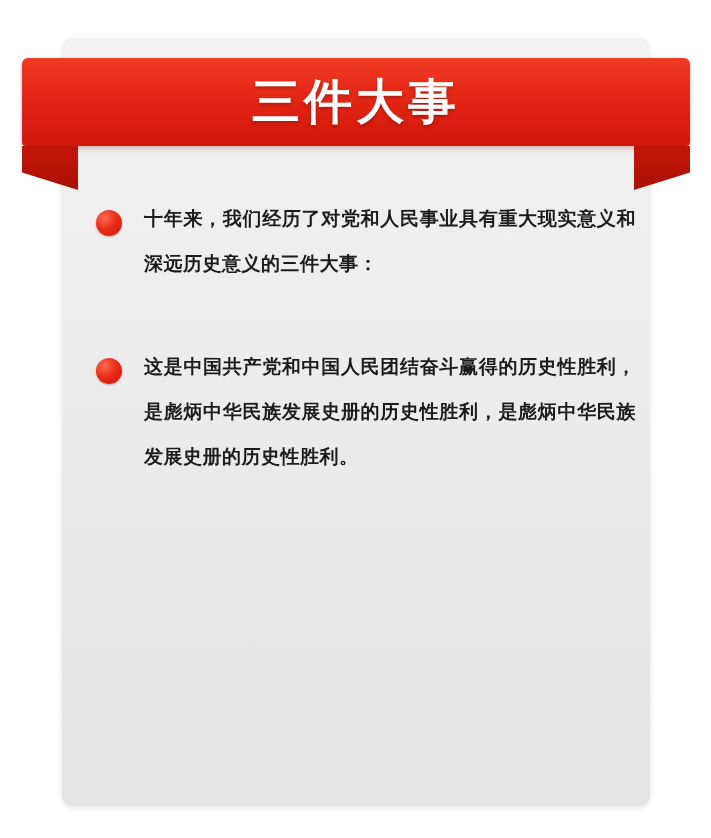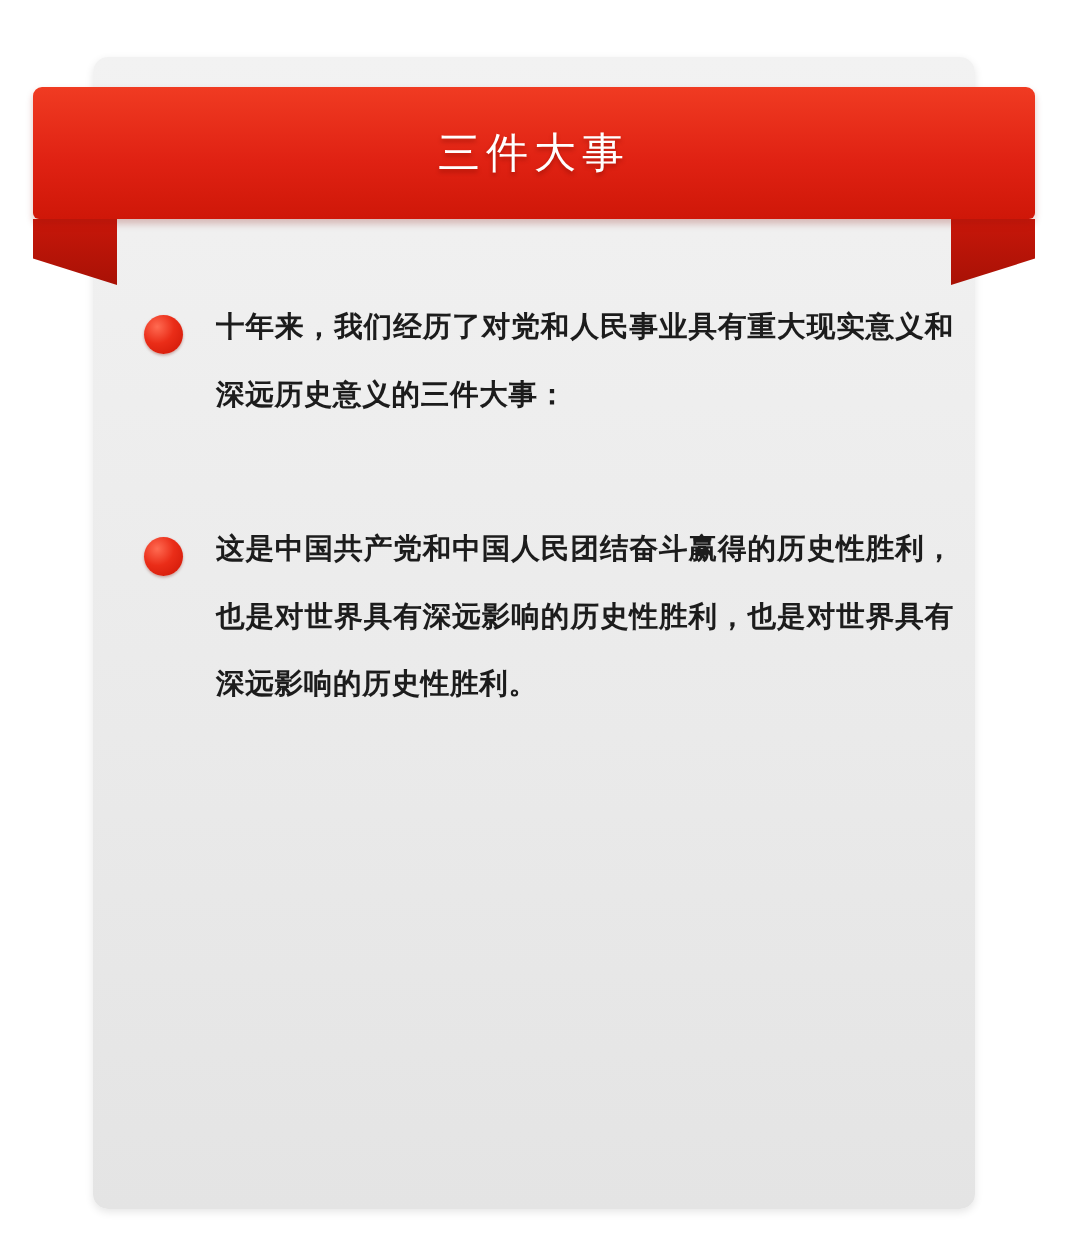--- a/index.html
+++ b/index.html
@@ -42,22 +42,22 @@
     height: 88px;
     background: linear-gradient(180deg, #f03b22 0%, #e02213 55%, #cf1708 100%);
     border-radius: 6px 6px 4px 4px;
     box-shadow: 0 3px 5px rgba(140, 20, 10, 0.25);
     display: flex;
     align-items: center;
     justify-content: center;
   }
   .ribbon-title {
     color: #ffffff;
-    font-size: 28px;
-    font-weight: normal;
+    font-size: 48px;
+    font-weight: bold;
     letter-spacing: 4px;
     line-height: 1;
     text-shadow: 0 2px 3px rgba(120, 10, 5, 0.45);
   }
 
   
   .ribbon-tail {
     position: absolute;
     top: 146px;
     width: 56px;
@@ -128,17 +128,17 @@
   <div class="content">
 
     <div class="bullet-block">
       <span class="bullet-dot"></span>
       <p class="para">十年来，我们经历了对党和人民事业具有重大现实意义和深远历史意义的三件大事：</p>
       <div class="spacer-sm"></div>
     </div>
 
     <div class="bullet-block">
       <span class="bullet-dot"></span>
-      <p class="para">这是中国共产党和中国人民团结奋斗赢得的历史性胜利，也是对世界具有深远影响的历史性胜利，也是对世界具有深远影响的历史性胜利。</p>
+      <p class="para">这是中国共产党和中国人民团结奋斗赢得的历史性胜利，是彪炳中华民族发展史册的历史性胜利，是彪炳中华民族发展史册的历史性胜利。</p>
     </div>
 
   </div>
 </div>
 
 </body></html>

